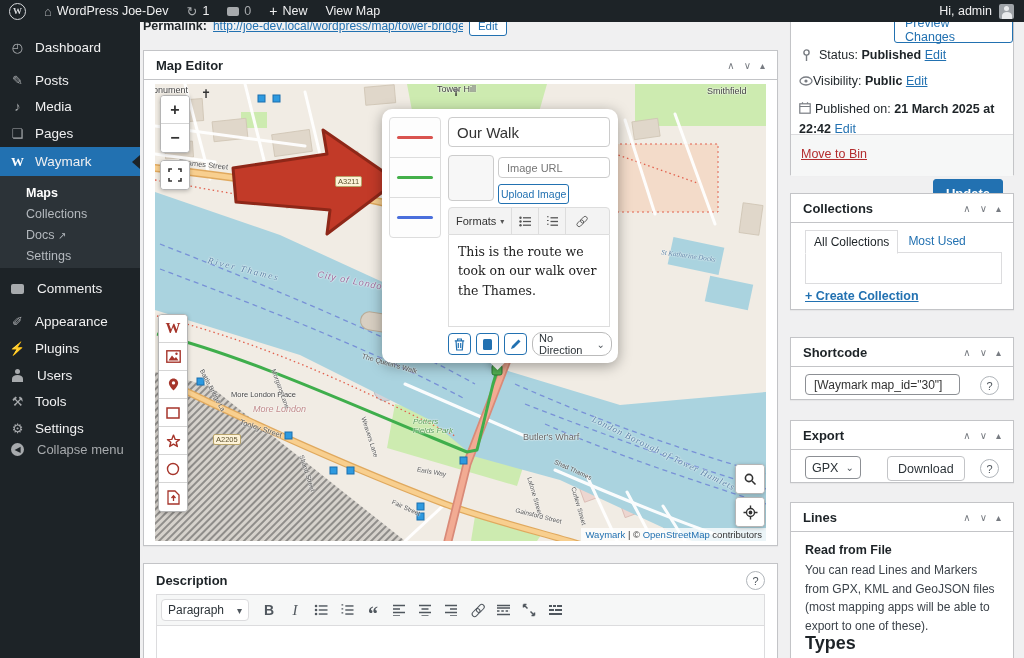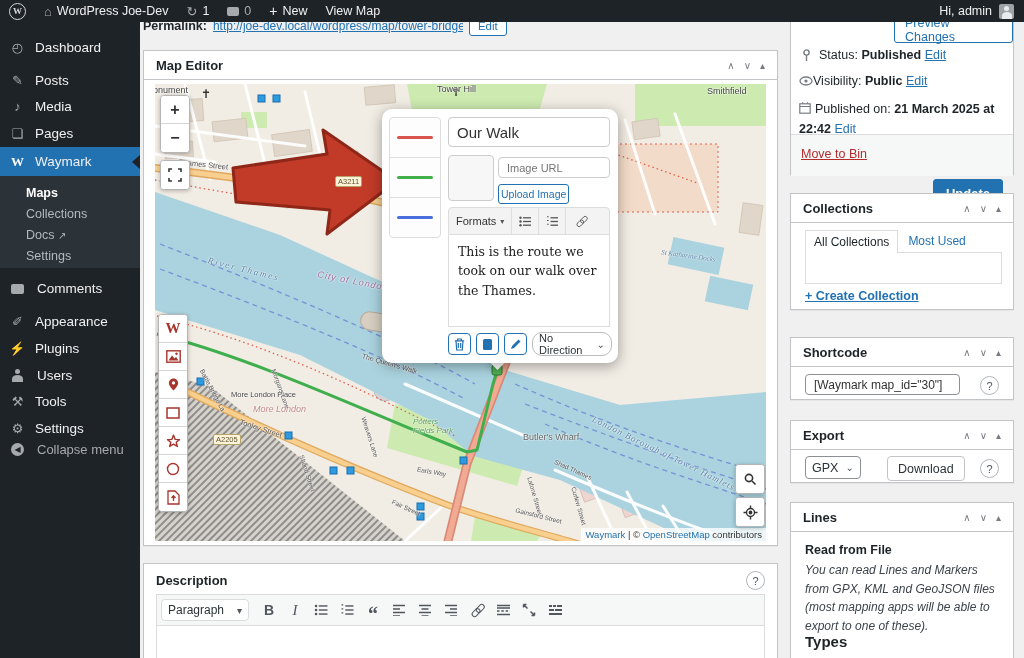--- a/index.html
+++ b/index.html
@@ -577,22 +577,22 @@
   <div class="postbox abs" style="left:790px;top:502px;width:224px;height:160px;">
     <div class="pbx-head">
       <span class="pbx-title">Lines</span>
       <span class="pbx-ctrl">
         <span>∧</span>
         <span>∨</span>
         <span>▴</span>
       </span>
     </div>
     <div class="abs" style="left:14px;top:40px;font-weight:bold;font-size:12.5px;">Read from File</div>
-    <div class="abs" style="left:14px;top:58px;width:196px;font-size:12px;line-height:1.55;color:#3c434a;font-style:italic;">You can read Lines and Markers from GPX, KML and GeoJSON files (most mapping apps will be able to export to one of these).</div>
-    <div class="abs" style="left:14px;top:130px;font-weight:bold;font-size:15px;">Types</div>
+    <div class="abs" style="left:14px;top:58px;width:196px;font-size:12px;line-height:1.55;color:#3c434a;">You can read Lines and Markers from GPX, KML and GeoJSON files (most mapping apps will be able to export to one of these).</div>
+    <div class="abs" style="left:14px;top:130px;font-weight:bold;font-size:18px;">Types</div>
   </div>
 
   <div class="sidebar abs">
     <div class="sb-item" style="top:12px;">
       <span class="sb-ico">◴</span>
       <span>Dashboard</span>
     </div>
     <div class="sb-item" style="top:45px;">
       <span class="sb-ico">✎</span>
       <span>Posts</span>

